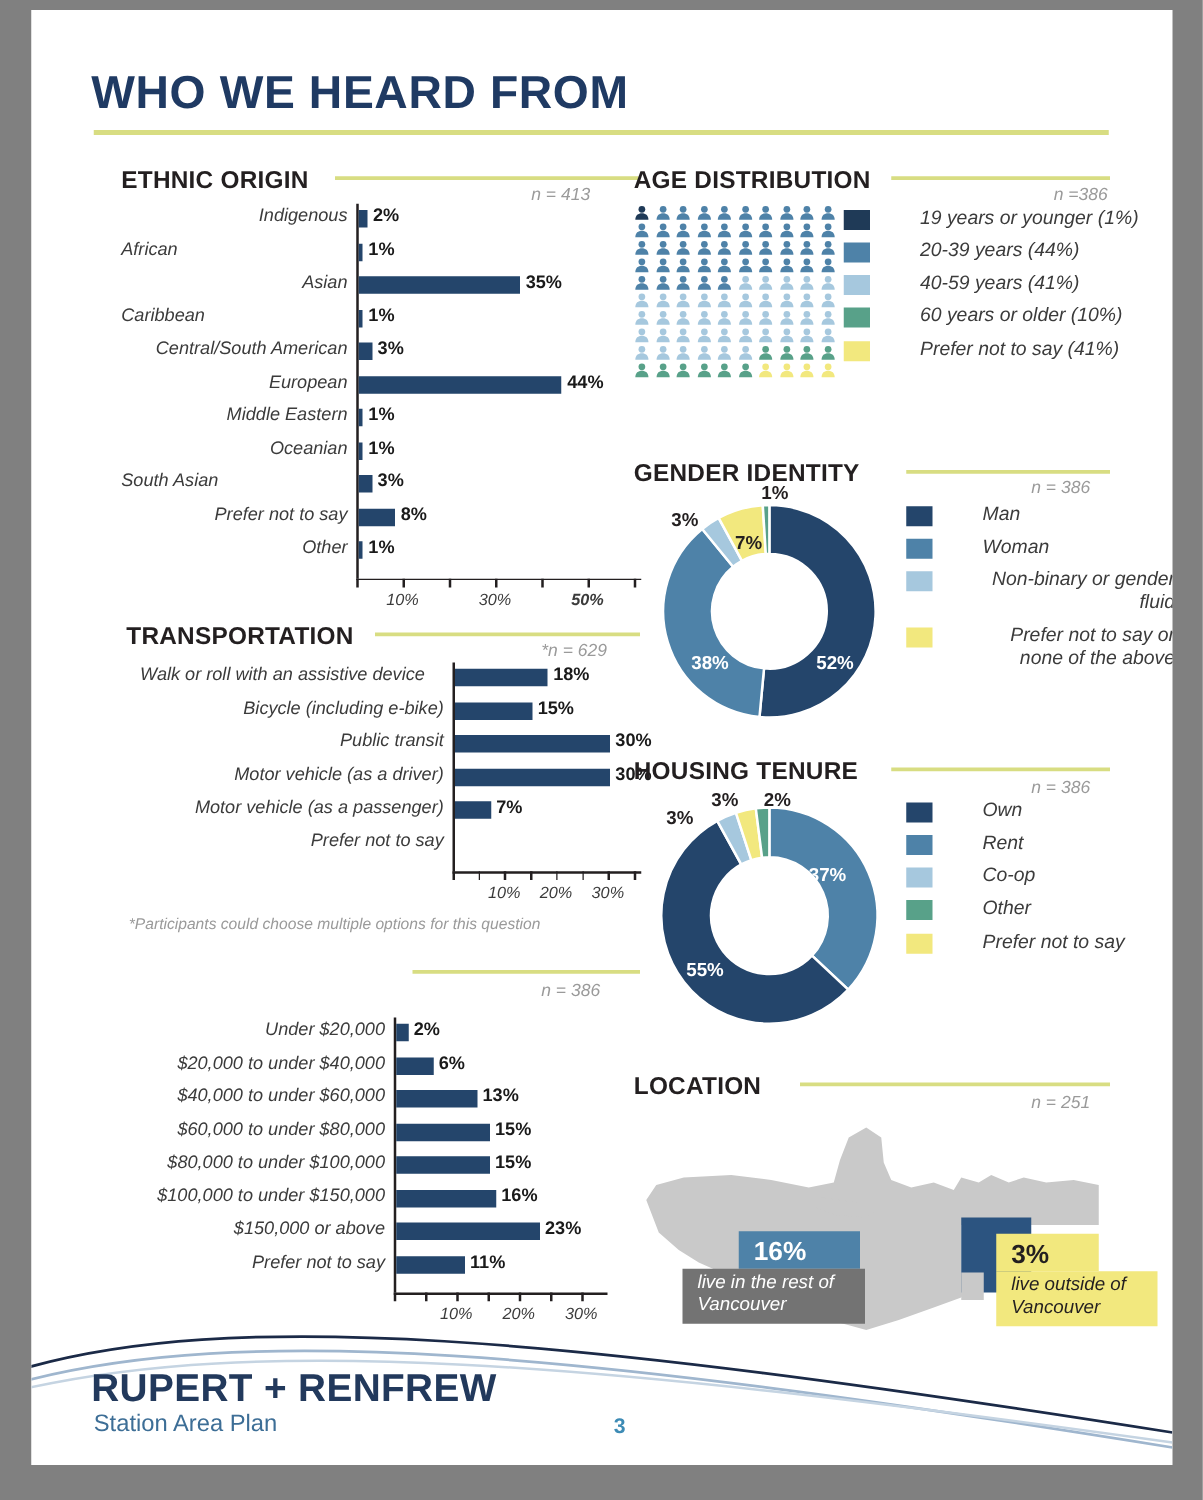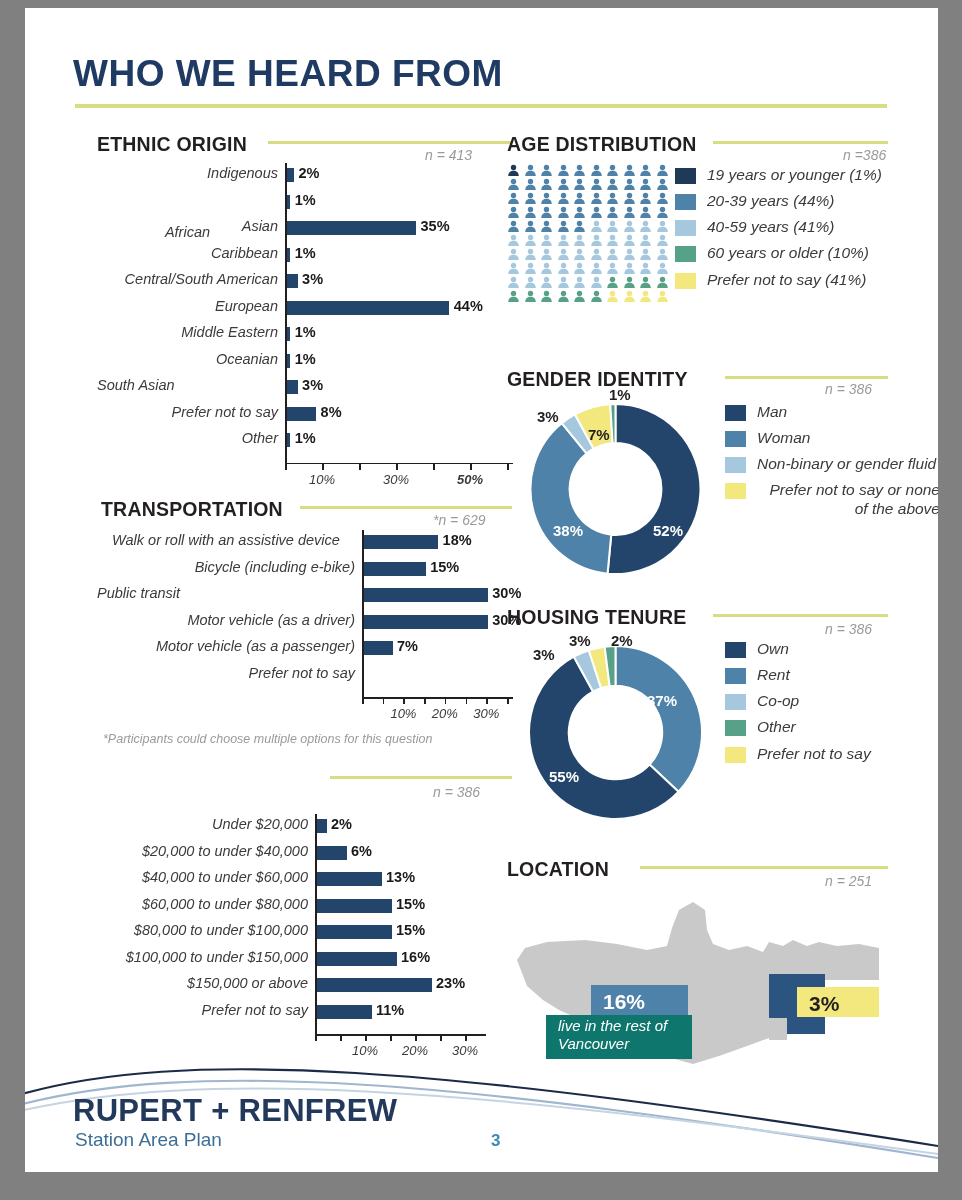--- a/index.html
+++ b/index.html
@@ -17,21 +17,21 @@
   .bval{position:absolute;font-size:14.5px;font-weight:bold;color:#1a1a1a;white-space:nowrap;}
   .axisline{position:absolute;background:#231F20;}
   .tick{position:absolute;width:1.5px;background:#231F20;}
   .ticklab{position:absolute;font-size:13px;font-style:italic;color:#3b3b3b;transform:translateX(-50%);}
   .note{position:absolute;font-size:12.5px;font-style:italic;color:#9a9a9a;}
   
   .picto{position:absolute;display:grid;grid-template-columns:repeat(10,16.5px);grid-auto-rows:14px;}
   .pic svg{display:block;width:13px;height:12.5px;}
   
   .leg{position:absolute;}
-  .legrow{display:flex;align-items:flex-start;margin-bottom:8px;}
+  .legrow{display:flex;align-items:flex-start;margin-bottom:8px;gap:29px;}
   .sw{width:21px;height:16px;margin-right:11px;flex:none;margin-top:2px;}
   .legtxt{font-size:15.5px;font-style:italic;color:#3b3b3b;line-height:1.17;}
   .donut{position:absolute;}
   .dlab{position:absolute;font-size:15px;font-weight:bold;white-space:nowrap;}
   
   .callout{position:absolute;}
   .co-top{padding:5px 12px 2px 12px;font-size:21px;font-weight:bold;line-height:1.1;}
   .co-bot{padding:2px 12px 7px 12px;font-size:15px;font-style:italic;line-height:1.18;}
   .footer-name{position:absolute;left:48px;top:1085px;font-size:31px;font-weight:bold;color:#22395C;letter-spacing:.3px;}
   .footer-sub{position:absolute;left:50px;top:1121px;font-size:19px;color:#3D6E96;}
@@ -46,27 +46,27 @@
   <div class="rule-main"></div>
 
   <div class="sec-title" style="left:72px;top:125px;">ETHNIC ORIGIN</div>
   <div class="sec-rule" style="left:243px;top:133px;width:243px;"></div>
   <div class="nlabel" style="left:400px;top:139px;">n = 413</div>
   <div class="bar-chart" id="chart-ethnic" style="left:72px;top:155px;width:420px;height:310px;">
       <div class="axisline" style="left: 188px; top: 0px; width: 1.5px; height: 299.5px;"></div>
       <div class="blabel" style="left: 0px; width: 181px; text-align: right; top: 2.25px;">Indigenous</div>
       <div class="bfill" style="left: 189.5px; top: 5.25px; width: 7.4px; background: rgb(36, 69, 107);"></div>
       <div class="bval" style="left: 201.4px; top: 2.25px;">2%</div>
-      <div class="blabel" style="left: 0px; width: 181px; text-align: center; top: 28.75px; margin-top: 32px;">African</div>
+      <div class="blabel" style="left: 0px; width: 181px; text-align: left; top: 28.75px;">African</div>
       <div class="bfill" style="left: 189.5px; top: 31.75px; width: 3.7px; background: rgb(36, 69, 107);"></div>
       <div class="bval" style="left: 197.7px; top: 28.75px;">1%</div>
       <div class="blabel" style="left: 0px; width: 181px; text-align: right; top: 55.25px;">Asian</div>
       <div class="bfill" style="left: 189.5px; top: 58.25px; width: 129.5px; background: rgb(36, 69, 107);"></div>
       <div class="bval" style="left: 323.5px; top: 55.25px;">35%</div>
-      <div class="blabel" style="left: 0px; width: 181px; text-align: right; top: 81.75px;">Caribbean</div>
+      <div class="blabel" style="left: 0px; width: 181px; text-align: left; top: 81.75px;">Caribbean</div>
       <div class="bfill" style="left: 189.5px; top: 84.75px; width: 3.7px; background: rgb(36, 69, 107);"></div>
       <div class="bval" style="left: 197.7px; top: 81.75px;">1%</div>
       <div class="blabel" style="left: 0px; width: 181px; text-align: right; top: 108.25px;">Central/South American</div>
       <div class="bfill" style="left: 189.5px; top: 111.25px; width: 11.1px; background: rgb(36, 69, 107);"></div>
       <div class="bval" style="left: 205.1px; top: 108.25px;">3%</div>
       <div class="blabel" style="left: 0px; width: 181px; text-align: right; top: 134.75px;">European</div>
       <div class="bfill" style="left: 189.5px; top: 137.75px; width: 162.8px; background: rgb(36, 69, 107);"></div>
       <div class="bval" style="left: 356.8px; top: 134.75px;">44%</div>
       <div class="blabel" style="left: 0px; width: 181px; text-align: right; top: 161.25px;">Middle Eastern</div>
       <div class="bfill" style="left: 189.5px; top: 164.25px; width: 3.7px; background: rgb(36, 69, 107);"></div>
@@ -100,21 +100,21 @@
   <div class="sec-rule" style="left:275px;top:498px;width:212px;"></div>
   <div class="nlabel" style="left:408px;top:504px;">*n = 629</div>
   <div class="bar-chart" id="chart-transport" style="left:72px;top:522px;width:420px;height:190px;">
       <div class="axisline" style="left: 265px; top: 0px; width: 1.5px; height: 167px;"></div>
       <div class="blabel" style="left: 0px; width: 258px; text-align: center; top: 2.25px;">Walk or roll with an assistive device</div>
       <div class="bfill" style="left: 266.5px; top: 5.25px; width: 74.5714px; background: rgb(36, 69, 107);"></div>
       <div class="bval" style="left: 345.571px; top: 2.25px;">18%</div>
       <div class="blabel" style="left: 0px; width: 258px; text-align: right; top: 28.75px;">Bicycle (including e-bike)</div>
       <div class="bfill" style="left: 266.5px; top: 31.75px; width: 62.1429px; background: rgb(36, 69, 107);"></div>
       <div class="bval" style="left: 333.143px; top: 28.75px;">15%</div>
-      <div class="blabel" style="left: 0px; width: 258px; text-align: left; top: 55.25px;">Public transit</div>
+      <div class="blabel" style="left: 0px; width: 258px; text-align: right; top: 55.25px;">Public transit</div>
       <div class="bfill" style="left: 266.5px; top: 58.25px; width: 124.286px; background: rgb(36, 69, 107);"></div>
       <div class="bval" style="left: 395.286px; top: 55.25px;">30%</div>
       <div class="blabel" style="left: 0px; width: 258px; text-align: right; top: 81.75px;">Motor vehicle (as a driver)</div>
       <div class="bfill" style="left: 266.5px; top: 84.75px; width: 124.286px; background: rgb(36, 69, 107);"></div>
       <div class="bval" style="left: 395.286px; top: 81.75px;">30%</div>
       <div class="blabel" style="left: 0px; width: 258px; text-align: right; top: 108.25px;">Motor vehicle (as a passenger)</div>
       <div class="bfill" style="left: 266.5px; top: 111.25px; width: 29px; background: rgb(36, 69, 107);"></div>
       <div class="bval" style="left: 300px; top: 108.25px;">7%</div>
       <div class="blabel" style="left: 0px; width: 258px; text-align: right; top: 134.75px;">Prefer not to say</div>
       <div class="axisline" style="left: 265px; top: 167px; height: 1.5px; width: 151px;"></div>
@@ -869,24 +869,25 @@
   <div style="position:absolute;left:482px;top:880px;width:400px;height:190px;">
     <svg viewBox="0 0 400 190" width="400" height="190">
       <path fill="#C9C9C9" d="M10,72 L18,60 L40,54 L78,52 L110,56 L140,62 L160,58 L165,40 L172,22 L186,14 L198,22 L200,42 L206,56 L222,62 L240,58 L256,64 L262,54 L276,58 L286,52 L300,58 L312,54 L330,58 L352,56 L372,60 L372,92 L262,92 L262,132 L268,140 L262,150 L240,158 L212,168 L186,176 L164,170 L150,158 L140,140 L120,134 L96,136 L70,130 L52,122 L36,112 L20,98 Z"></path>
       <path fill="#C9C9C9" d="M150,70 L178,74 L196,80 L186,86 L162,84 L146,78 Z"></path>
       <rect x="262" y="86" width="56" height="60" fill="#2C5480"></rect>
       <rect x="262" y="130" width="18" height="22" fill="#C9C9C9"></rect>
     </svg>
   </div>
   <div class="callout" style="left:521px;top:977px;">
     <div class="co-top" style="background:#4E82A8;color:#ffffff;width:73px;margin-left:45px;">16%</div>
-    <div class="co-bot" style="background:#0f766e;color:#ffffff;width:122px;">live in the rest of Vancouver</div>
+    <div class="co-bot" style="background:#737373;color:#ffffff;width:122px;">live in the rest of Vancouver</div>
   </div>
   <div class="callout" style="left:772px;top:979px;">
     <div class="co-top" style="background:#F2E87E;color:#231F20;width:58px;">3%</div>
+    <div class="co-bot" style="background:#F2E87E;color:#231F20;width:105px;">live outside of Vancouver</div>
   </div>
 
   <svg style="position:absolute;left:0;top:1020px;" width="913" height="150">
     <path d="M-10,68 C160,18 420,40 913,118" stroke="#1B2A47" stroke-width="2.2" fill="none"></path>
     <path d="M-10,78 C170,30 430,52 913,130" stroke="#9FB6CE" stroke-width="2.2" fill="none"></path>
     <path d="M-10,84 C180,40 440,60 913,126" stroke="#C5D4E2" stroke-width="2" fill="none"></path>
   </svg>
 
   <div class="footer-name">RUPERT + RENFREW</div>
   <div class="footer-sub">Station Area Plan</div>

